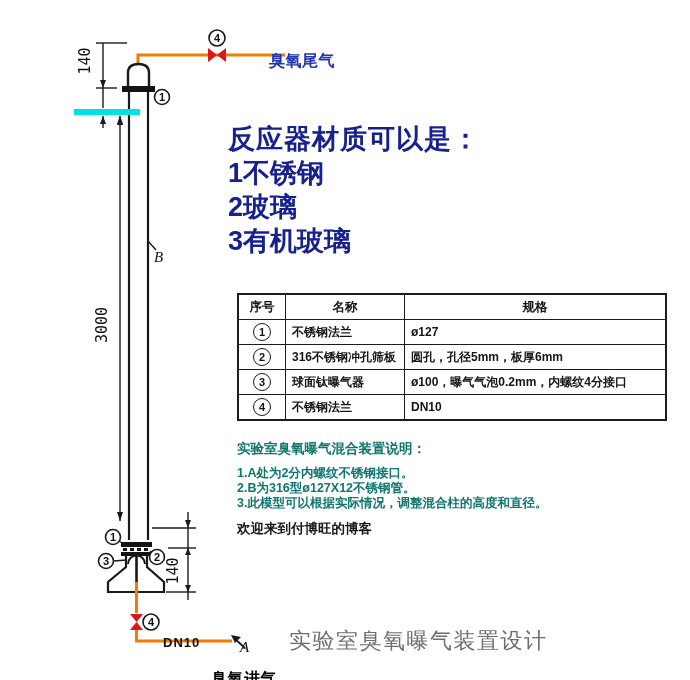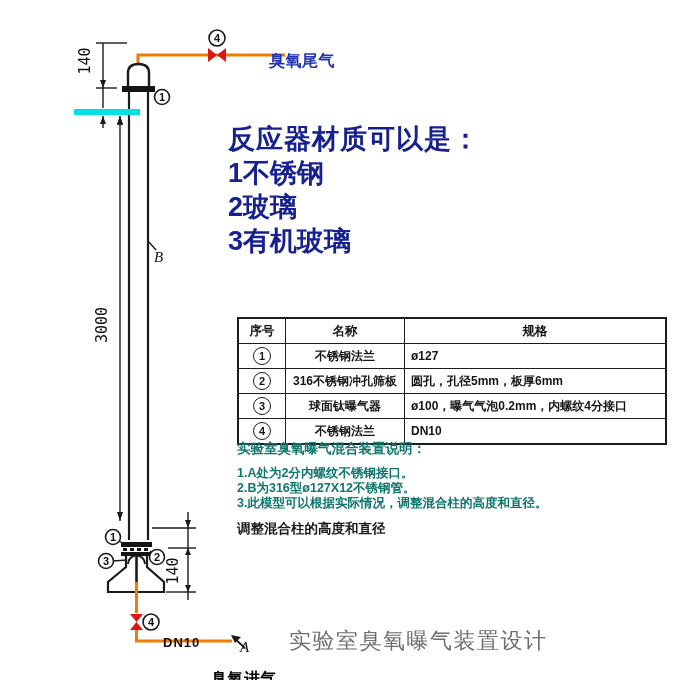--- a/index.html
+++ b/index.html
@@ -5,26 +5,26 @@
   html,body{margin:0;padding:0;background:#fff;}
   #canvas{position:relative;width:690px;height:680px;background:#ffffff;overflow:hidden;
           font-family:"Liberation Sans",sans-serif;}
   #drawing{position:absolute;left:0;top:0;}
   .abs{position:absolute;}
   .pipe-label{font-weight:bold;font-size:16px;color:#2132b4;letter-spacing:0.5px;}
   #outlet-label{left:269px;top:35px;margin-top:16px;}
   #inlet-label{left:211px;top:669px;color:#000000;}
   #annotation{left:228px;top:122px;color:#16208e;font-weight:bold;font-size:27px;line-height:34px;}
   #annotation .ann-head{letter-spacing:1px;}
-  #spec-table{left:237px;top:293px;border-collapse:collapse;font-size:12px;font-weight:bold;color:#151515;margin-top:24px;}
+  #spec-table{left:237px;top:293px;border-collapse:collapse;font-size:12px;font-weight:bold;color:#151515;}
   #spec-table th,#spec-table td{border:1.6px solid #1c1c1c;padding:0 6px;height:24px;white-space:nowrap;}
   #spec-table th{height:24px;text-align:center;font-size:12.5px;}
   #spec-table{border:2.2px solid #1c1c1c;}
   .col-no{width:34px;text-align:center;}
-  .col-name{width:106px;text-align:center;}
+  .col-name{width:106px;}
   .col-spec{width:248px;}
   .circ-num{display:inline-block;width:16px;height:16px;line-height:16px;border:1.6px solid #1c1c1c;
             border-radius:50%;text-align:center;font-size:11px;font-weight:bold;}
   #notes{left:237px;top:440px;color:#0f766e;width:430px;}
   #notes .notes-head{font-size:13.5px;font-weight:bold;margin-bottom:8px;}
   #notes .note-line{font-size:12.5px;font-weight:bold;line-height:15px;}
   #watermark{left:237px;top:520px;font-size:13.5px;font-weight:bold;color:#181818;}
   #dn-label{left:163px;top:635px;font-size:13px;font-weight:bold;color:#111;letter-spacing:1px;}
   #sheet-title{left:289px;top:626px;font-size:22px;color:#6e6e6e;letter-spacing:1.5px;}
   svg text.dim{font-family:"DejaVu Sans Mono",monospace;font-size:15px;fill:#111;}
@@ -194,21 +194,21 @@
     </tbody>
   </table>
 
   <div id="notes" class="abs">
     <div class="notes-head">实验室臭氧曝气混合装置说明：</div>
     <div class="note-line">1.A处为2分内螺纹不锈钢接口。</div>
     <div class="note-line">2.B为316型ø127X12不锈钢管。</div>
     <div class="note-line">3.此模型可以根据实际情况，调整混合柱的高度和直径。</div>
   </div>
 
-  <div id="watermark" class="abs">调整混合柱的高度和直径</div>
+  <div id="watermark" class="abs">欢迎来到付博旺的博客</div>
 
   <div id="dn-label" class="abs">DN10</div>
 
   <div id="inlet-label" class="abs pipe-label">臭氧进气</div>
 
   <div id="sheet-title" class="abs">实验室臭氧曝气装置设计</div>
 
 </div>
 
 </body></html>

